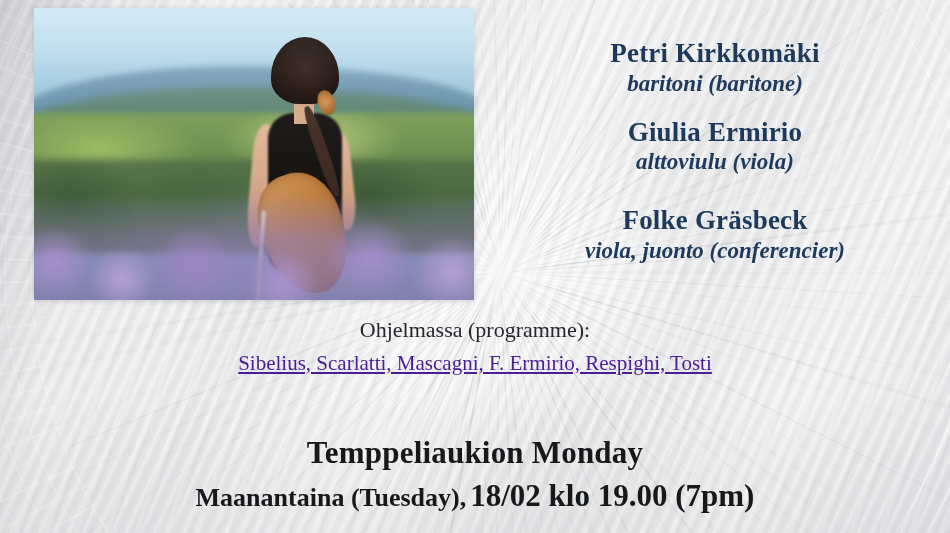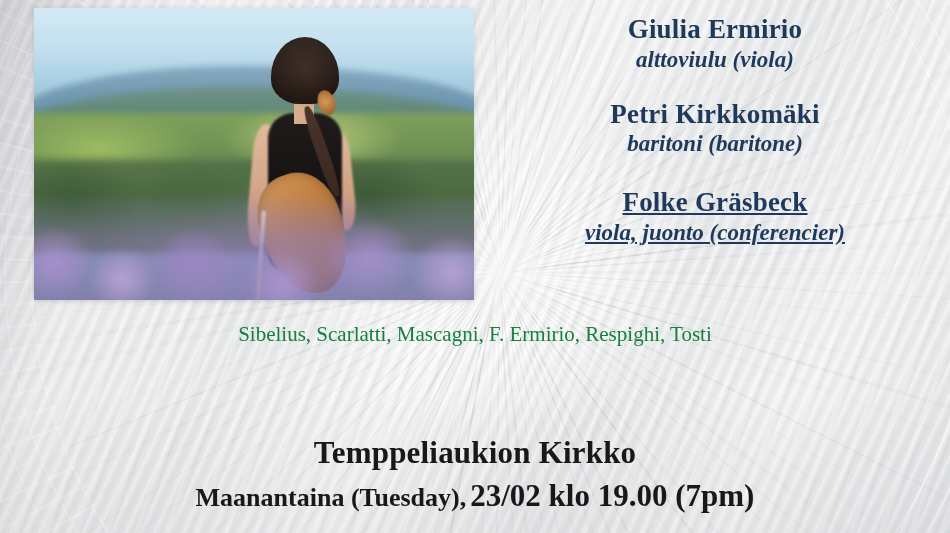--- a/index.html
+++ b/index.html
@@ -263,39 +263,40 @@
     letter-spacing: .2px;
   }
   .perf-role {
     font-weight: bold;
     font-style: italic;
     font-size: 23px;
     line-height: 1.25;
   }
   .perf-1 { margin-top: 0px; }
   .perf-2 { margin-top: 24px; }
-  .perf-3 { margin-top: 28px; text-decoration: underline; }
+  .perf-3 { margin-top: 28px; }
 
   .programme {
     position: absolute;
     left: 0;
     top: 316px;
     width: 950px;
     text-align: center;
   }
   .prog-head {
     font-size: 22px;
     color: #24272b;
     line-height: 1.3;
   }
   .prog-list {
     font-size: 21px;
-    color: #15803d;
+    color: #4c1d95;
     line-height: 1.35;
     margin-top: 4px;
+    text-decoration: underline;
   }
 
   .venue-block {
     position: absolute;
     left: 0;
     top: 434px;
     width: 950px;
     text-align: center;
     color: #16181a;
   }
@@ -529,39 +530,40 @@
       <div class="viola-neck"></div>
       <div class="viola-scroll"></div>
       <div class="viola-body"></div>
       <div class="bow"></div>
     </div>
     <div class="lavender"></div>
     <div class="softglow"></div>
   </div>
 
   <div class="performers">
+    <div class="perf perf-2">
+      <div class="perf-name">Petri Kirkkomäki</div>
+      <div class="perf-role">baritoni (baritone)</div>
+    </div>
     <div class="perf perf-1">
       <div class="perf-name">Giulia Ermirio</div>
       <div class="perf-role">alttoviulu (viola)</div>
     </div>
-    <div class="perf perf-2">
-      <div class="perf-name">Petri Kirkkomäki</div>
-      <div class="perf-role">baritoni (baritone)</div>
-    </div>
     <div class="perf perf-3">
       <div class="perf-name">Folke Gräsbeck</div>
       <div class="perf-role">viola, juonto (conferencier)</div>
     </div>
   </div>
 
   <div class="programme">
+    <div class="prog-head">Ohjelmassa (programme):</div>
     <div class="prog-list">Sibelius, Scarlatti, Mascagni, F. Ermirio, Respighi, Tosti</div>
   </div>
 
   <div class="venue-block">
-    <div class="venue-name">Temppeliaukion Kirkko</div>
+    <div class="venue-name">Temppeliaukion Monday</div>
     <div class="when-line">
       <span class="when-day">Maanantaina (Tuesday),</span>
-      <span class="when-time">23/02 klo 19.00 (7pm)</span>
+      <span class="when-time">18/02 klo 19.00 (7pm)</span>
     </div>
   </div>
 
 </div>
 
 </body></html>

